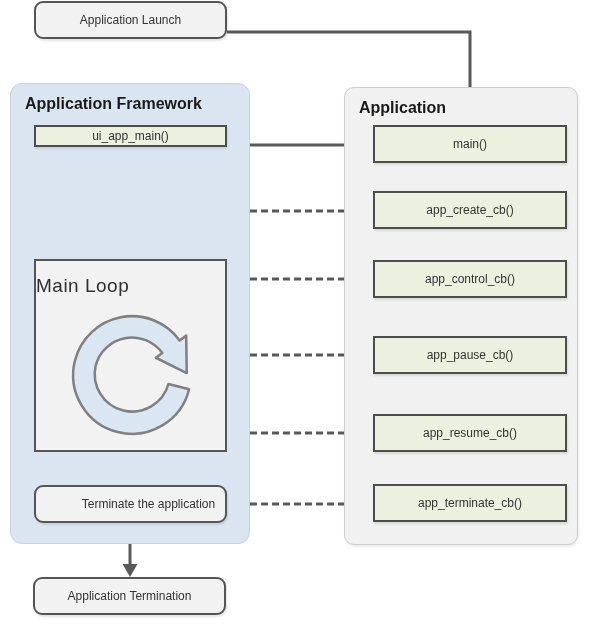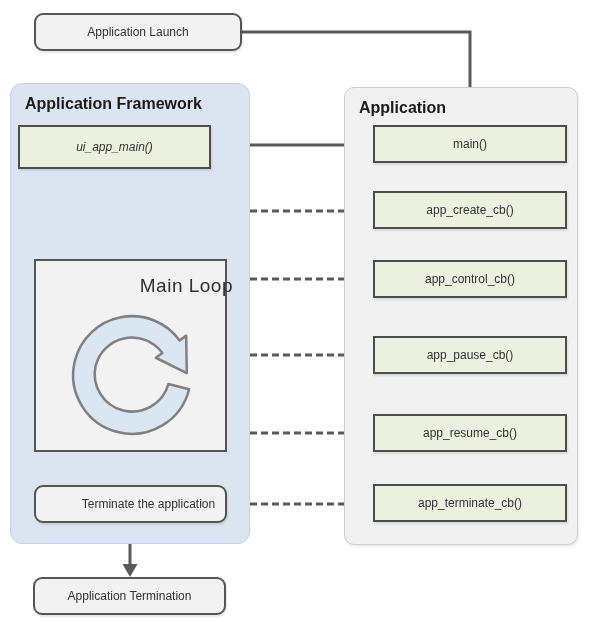--- a/index.html
+++ b/index.html
@@ -52,21 +52,21 @@
   .panel-title{
     position:absolute;left:14px;top:11px;font-size:16px;font-weight:bold;
     color:var(--c-title);
   }
   .main-loop{
     position:absolute;left:34px;top:259px;width:193px;height:193px;
     box-sizing:border-box;background:var(--c-gray-box);
     border:2px solid var(--c-gray-border);
   }
   .main-loop-label{
-    position:absolute;left:8px;top:14px;width:100%;text-align:right;
+    position:absolute;left:0;top:14px;width:100%;text-align:left;
     font-size:19px;color:#303030;letter-spacing:0.5px;
   }
   .loop-icon{position:absolute;left:25px;top:43px;}
   .loop-icon path{
     fill:var(--c-loop-fill);stroke:var(--c-loop-stroke);
     stroke-width:2.5;stroke-linejoin:round;
   }
 </style>
 </head>
 <body>
@@ -106,25 +106,25 @@
   </svg>
 
   <div class="panel blue" style="left:10px;top:83px;width:240px;height:461px;">
     <div class="panel-title">Application Framework</div>
   </div>
 
   <div class="panel gray" style="left:344px;top:87px;width:234px;height:458px;">
     <div class="panel-title">Application</div>
   </div>
 
-  <div class="node rounded" style="left:34px;top:13px;width:208px;height:38px;">Application Launch</div>
+  <div class="node rounded" style="left:34px;top:1px;width:193px;height:38px;">Application Launch</div>
 
   <div class="node rounded" style="left:33px;top:577px;width:193px;height:38px;">Application Termination</div>
 
-  <div class="node green" style="left:18px;top:125px;width:193px;height:44px;font-style:italic;">ui_app_main()</div>
+  <div class="node green" style="left:34px;top:125px;width:193px;height:22px;">ui_app_main()</div>
 
 
   <div class="main-loop">
     <div class="main-loop-label">Main Loop</div>
     <svg class="loop-icon" width="142" height="142" viewBox="0 0 140 140" xmlns="http://www.w3.org/2000/svg">
       <path d="M 126.3,84.0
                A 58,58 0 0 1 13.7,56.0
                A 58,58 0 0 1 116.9,35.9
                L 123.4,31.2
                L 124.0,68.1

